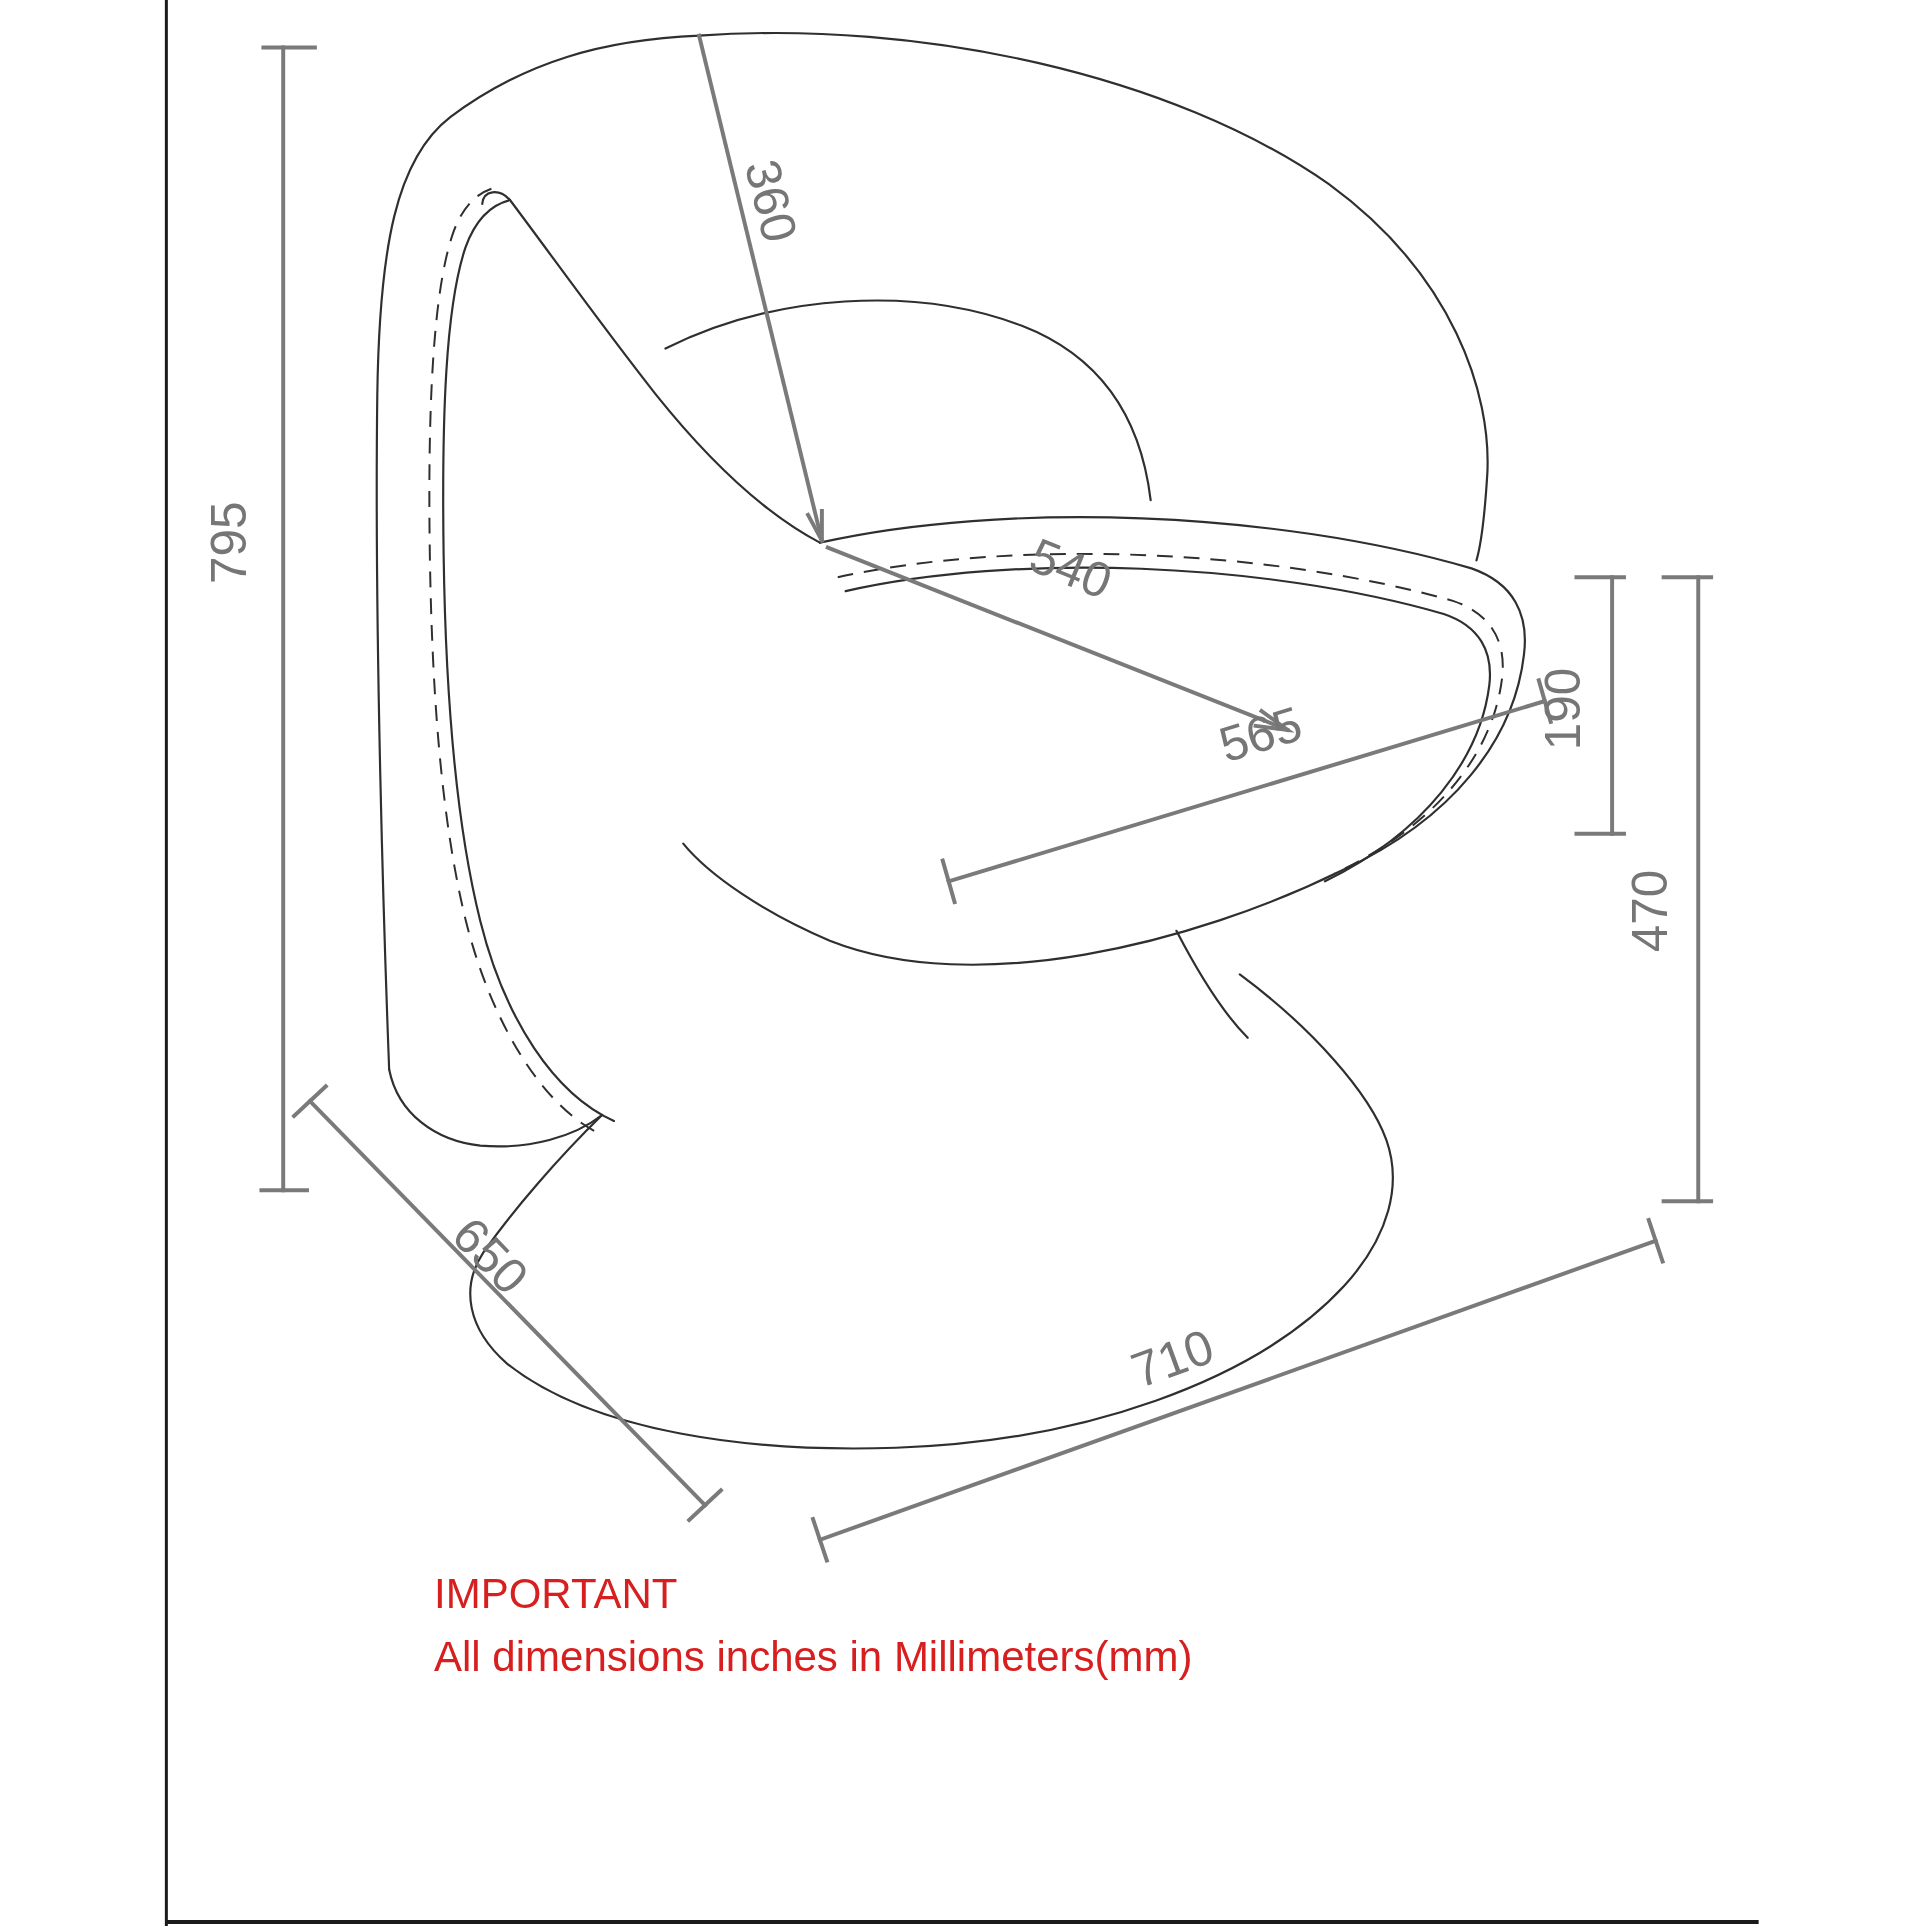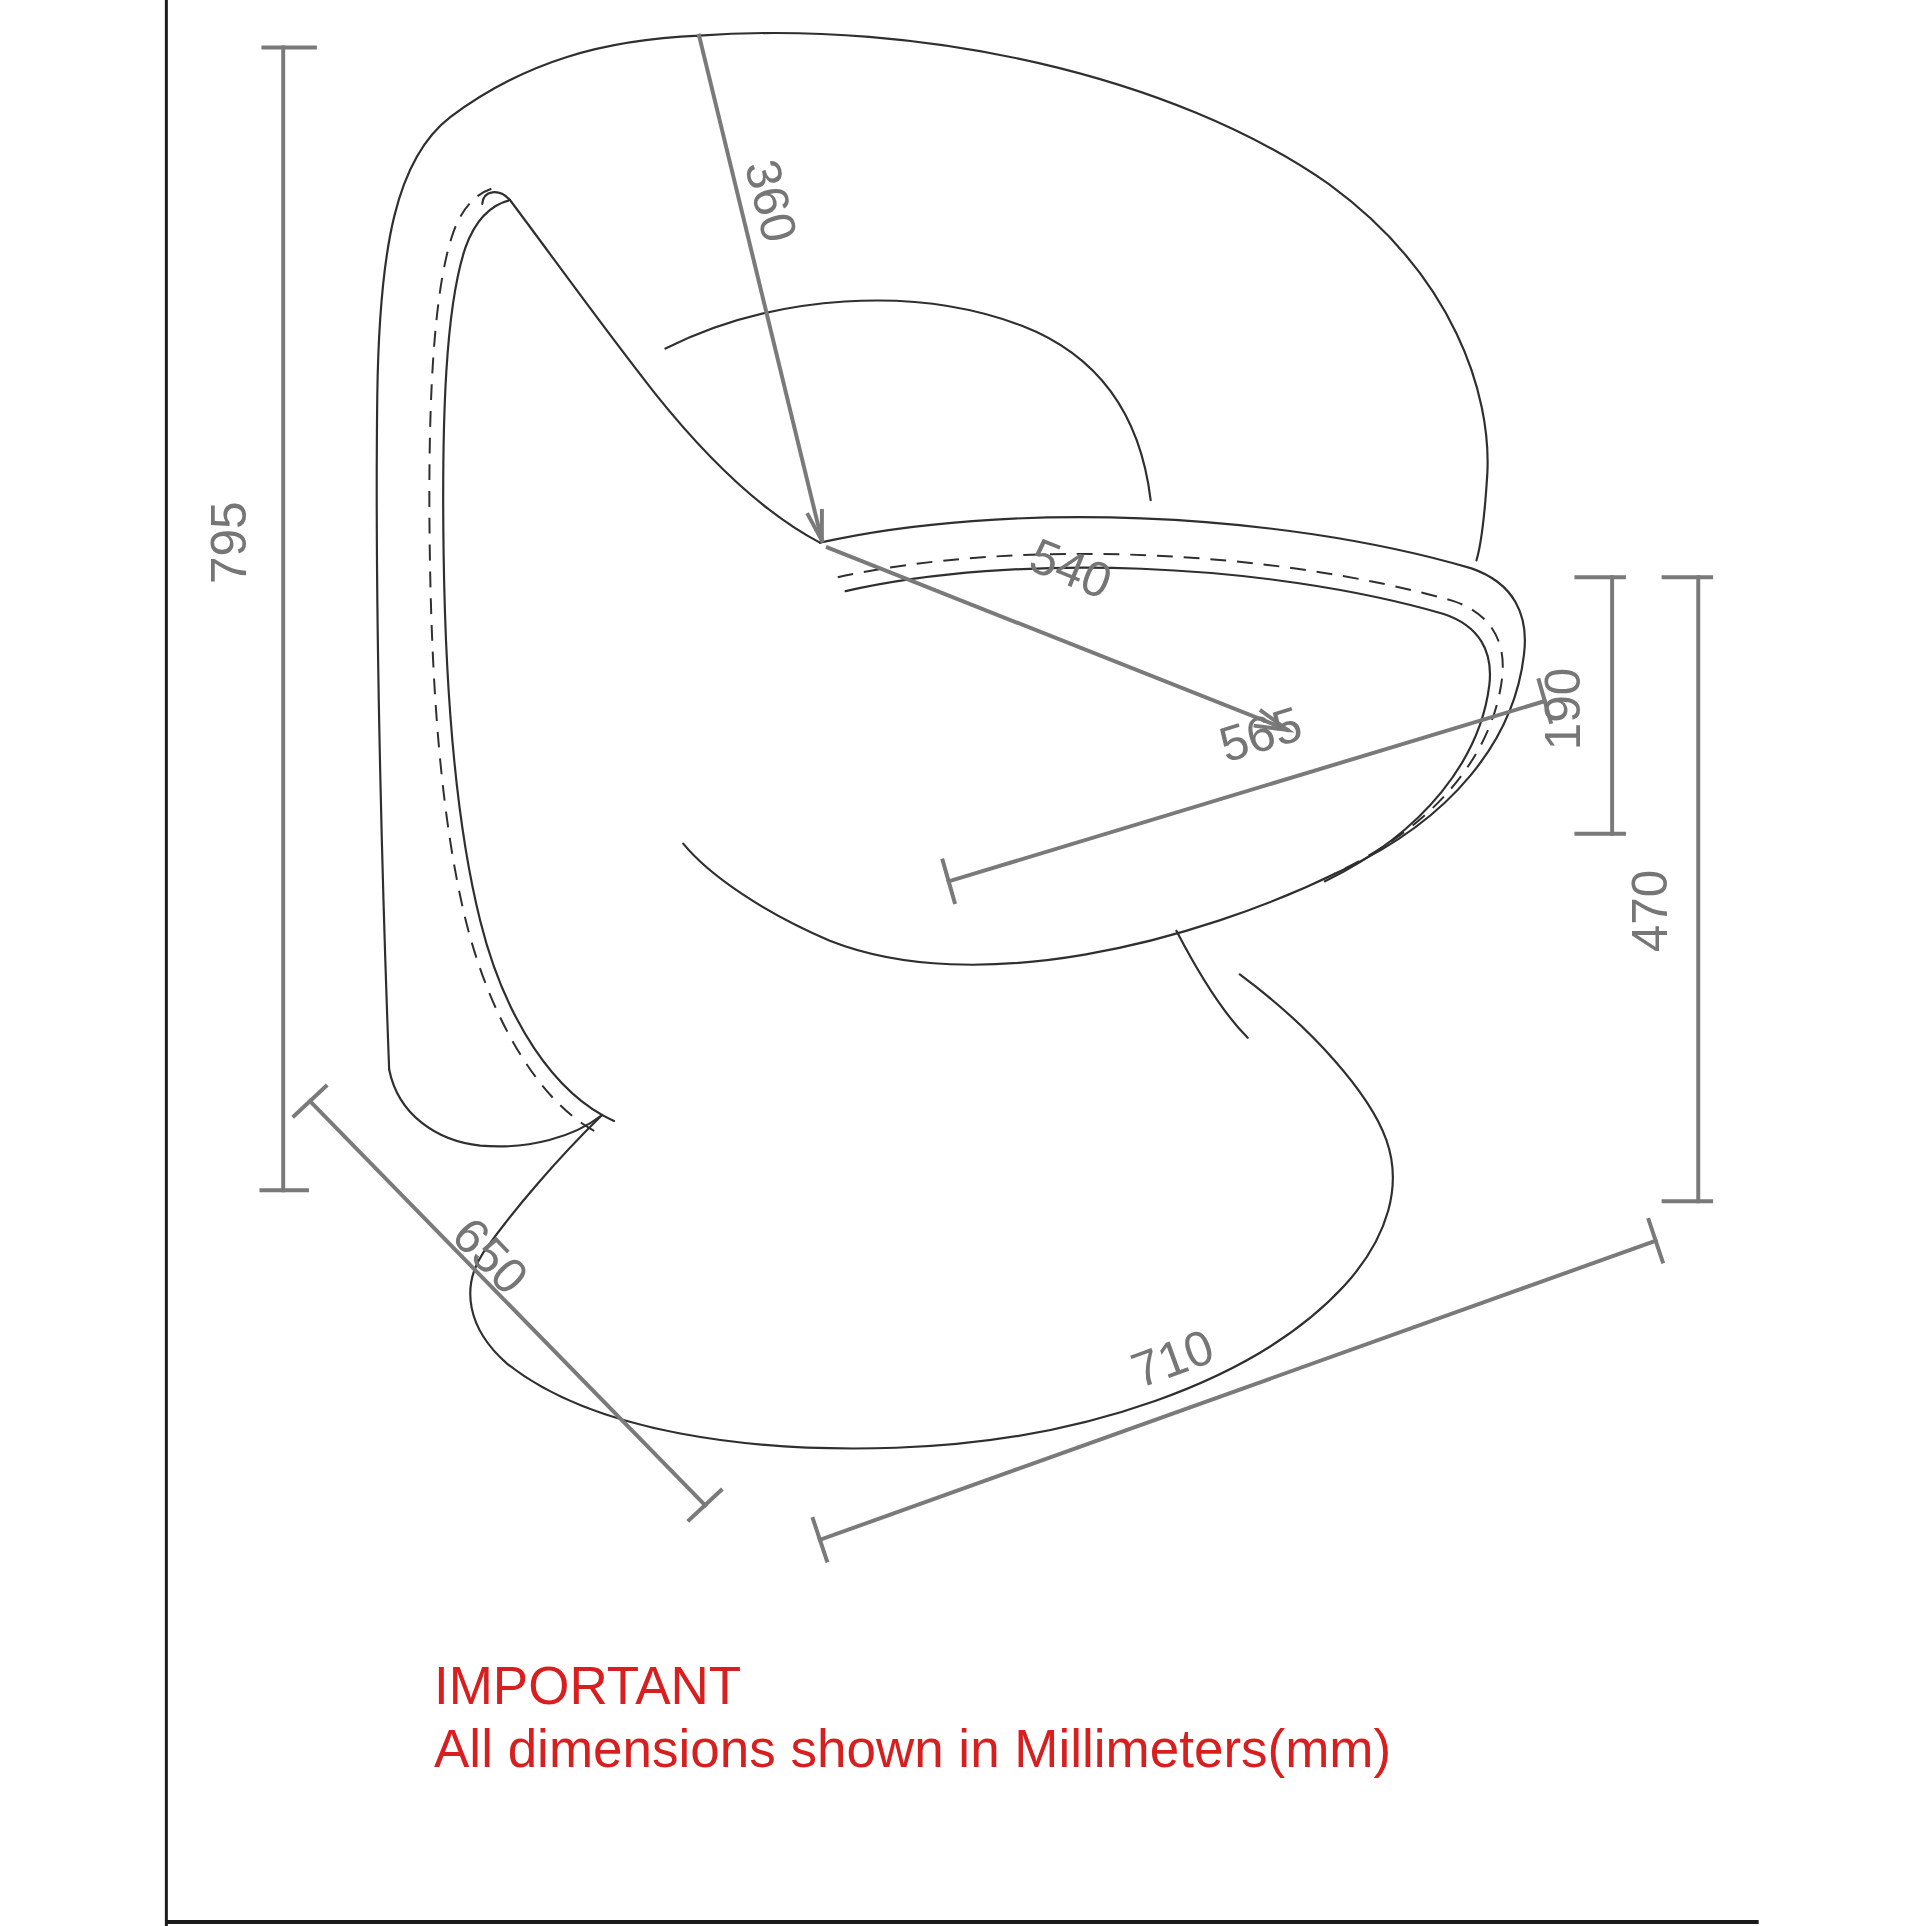--- a/index.html
+++ b/index.html
@@ -15,23 +15,23 @@
   .seam{fill:none;stroke:#2f2f2f;stroke-width:2;stroke-dasharray:16 11;stroke-linecap:butt;}
   .dim{fill:none;stroke:#7a7a7a;stroke-width:4;stroke-linecap:square;}
   .dim-label{
     fill:#767676;
     font-family:"Liberation Sans", sans-serif;
     font-size:50px;
     text-anchor:middle;
   }
   #note-block{
     position:absolute;
-    left:434px;top:1654px;
+    left:434px;top:1562px;
     color:#d71f1f;
-    font-size:53px;
+    font-size:42px;
     line-height:63px;
     white-space:nowrap;
     letter-spacing:0px;
   }
   #note-block div{height:63px;}
 </style>
 </head>
 <body>
 
 <div id="page">
@@ -117,17 +117,17 @@
         <line class="dim" x1="828" y1="1555" x2="1672" y2="1253"></line>
         <line class="dim" x1="835" y1="1576" x2="821" y2="1534"></line>
         <line class="dim" x1="1679" y1="1274" x2="1665" y2="1232"></line>
         <text class="dim-label" transform="translate(1190,1388) rotate(-20)">710</text>
       </g>
     </g>
   </svg>
 
   <div id="note-block">
     <div>IMPORTANT</div>
-    <div>All dimensions shown in Millimeters(mm)</div>
+    <div>All dimensions inches in Millimeters(mm)</div>
   </div>
 
 </div>
 
 
 </body></html>

